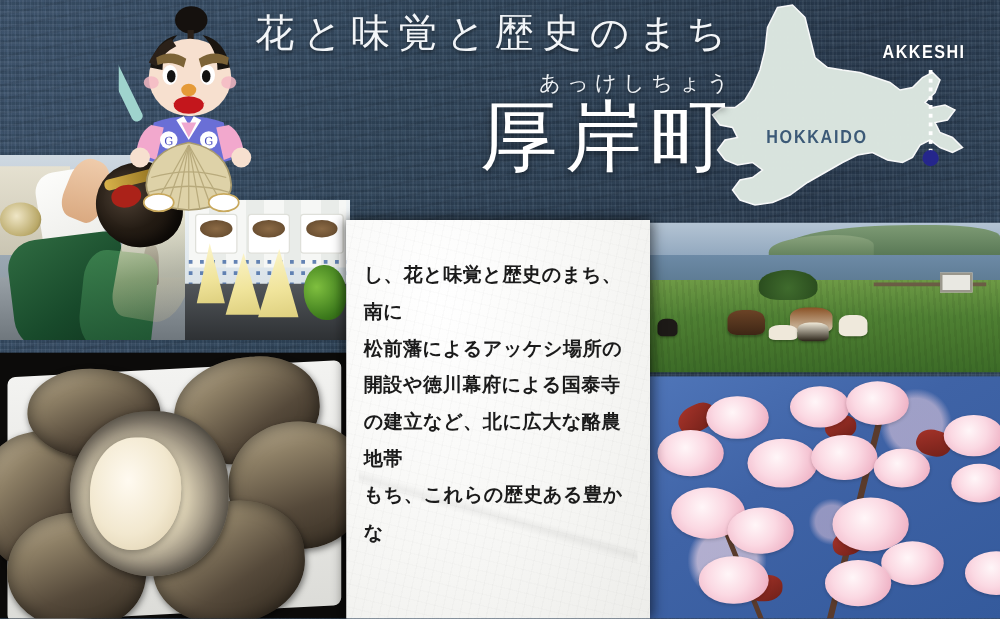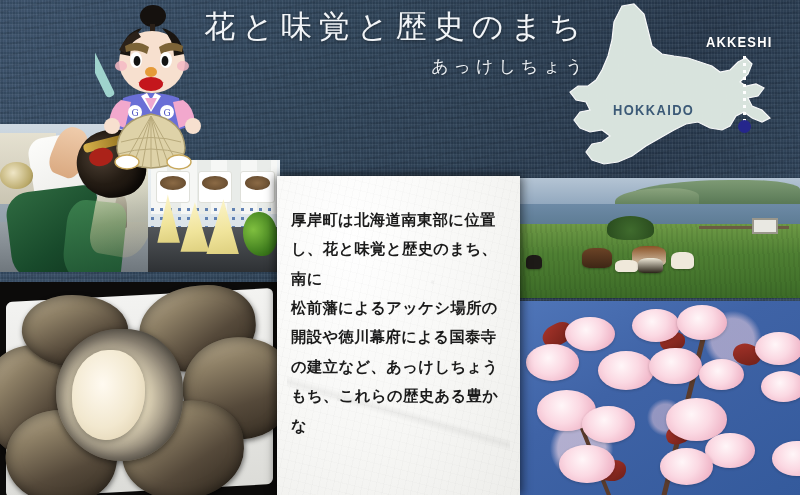--- a/index.html
+++ b/index.html
@@ -348,20 +348,21 @@
     </svg>
     <div class="map-label-hokkaido">HOKKAIDO</div>
     <div class="map-dotline"></div>
     <div class="map-dot"></div>
     <div class="map-label-akkeshi">AKKESHI</div>
   </div>
 
   <div class="header-block">
     <div class="tagline">花と味覚と歴史のまち</div>
     <div class="furigana">あっけしちょう</div>
+    <div class="town-name">厚岸町</div>
   </div>
 
   <svg class="mascot" viewBox="0 0 122 168">
 
     <ellipse cx="58" cy="14" rx="13" ry="11" fill="#15110e"></ellipse>
     <rect x="55" y="22" width="5" height="12" fill="#2a2018"></rect>
 
     <ellipse cx="57" cy="60" rx="33" ry="31" fill="#f7e0cf"></ellipse>
 
     <path d="M25,52 q4,-22 22,-26 q-12,12 -12,28 z" fill="#1a1510"></path>
@@ -417,23 +418,22 @@
       </g>
     </g>
 
     <ellipse cx="32" cy="160" rx="12" ry="7" fill="#ffffff" stroke="#c8a85c" stroke-width="1.4"></ellipse>
     <ellipse cx="84" cy="160" rx="12" ry="7" fill="#ffffff" stroke="#c8a85c" stroke-width="1.4"></ellipse>
   </svg>
 
   <div class="paper">
     <div class="paper-crease"></div>
     <div class="body-text">
-      <p>厚岸町は北海道南東部に位置</p>
       <p>し、花と味覚と歴史のまち、南に</p>
       <p>松前藩によるアッケシ場所の</p>
       <p>開設や徳川幕府による国泰寺</p>
-      <p>の建立など、あっけしちょう</p>
+      <p>の建立など、北に広大な酪農地帯</p>
       <p>もち、これらの歴史ある豊かな</p>
 
     </div>
   </div>
 
 </div>
 
 </body></html>

